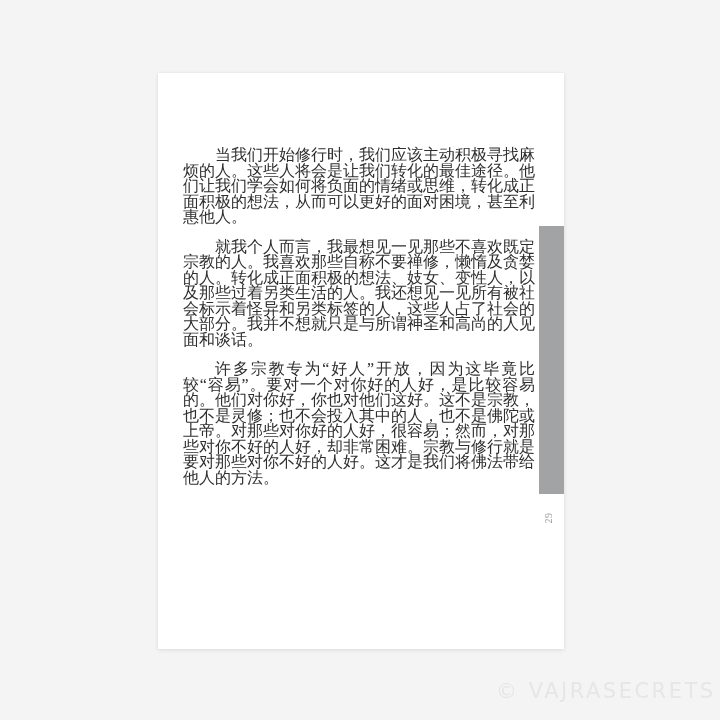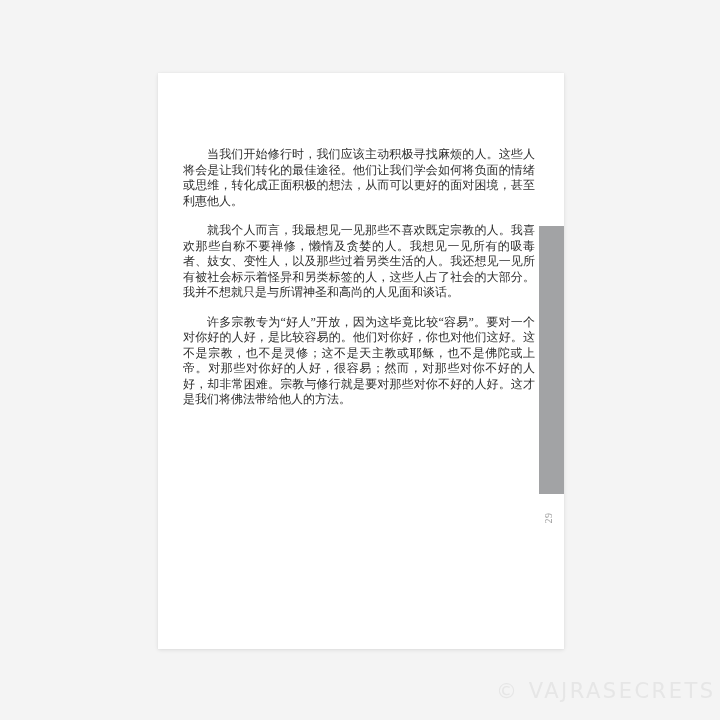--- a/index.html
+++ b/index.html
@@ -23,21 +23,21 @@
     height: 576px;
     background: #ffffff;
     box-shadow: 0 1px 4px rgba(0,0,0,0.10), 0 0 1px rgba(0,0,0,0.06);
   }
   .text-block {
     position: absolute;
     left: 25px;
     top: 74px;
     width: 352px;
     font-family: "Liberation Serif", "DejaVu Serif", serif;
-    font-size: 12px;
+    font-size: 16px;
     line-height: 15.5px;
     color: #2e2e2e;
     text-align: justify;
   }
   .text-block p {
     margin: 0 0 14px 0;
     text-indent: 2em;
   }
   .side-tab {
     position: absolute;
@@ -77,22 +77,22 @@
 </style>
 </head>
 <body>
 
 <div class="canvas">
 
   <div class="book-page">
 
     <div class="text-block">
       <p>当我们开始修行时，我们应该主动积极寻找麻烦的人。这些人将会是让我们转化的最佳途径。他们让我们学会如何将负面的情绪或思维，转化成正面积极的想法，从而可以更好的面对困境，甚至利惠他人。</p>
-      <p>就我个人而言，我最想见一见那些不喜欢既定宗教的人。我喜欢那些自称不要禅修，懒惰及贪婪的人。我想见一见所有的吸毒者、妓女、变性人，以及那些过着另类生活的人。我还想见一见所有被社会标示着怪异和另类标签的人，这些人占了社会的大部分。我并不想就只是与所谓神圣和高尚的人见面和谈话。</p>
-      <p>许多宗教专为“好人”开放，因为这毕竟比较“容易”。要对一个对你好的人好，是比较容易的。他们对你好，你也对他们这好。这不是宗教，也不是灵修；这不是天主教或耶稣，也不是佛陀或上帝。对那些对你好的人好，很容易；然而，对那些对你不好的人好，却非常困难。宗教与修行就是要对那些对你不好的人好。这才是我们将佛法带给他人的方法。</p>
+      <p>就我个人而言，我最想见一见那些不喜欢既定宗教的人。我喜欢那些自称不要禅修，懒惰及贪婪的人。转化成正面积极的想法、妓女、变性人，以及那些过着另类生活的人。我还想见一见所有被社会标示着怪异和另类标签的人，这些人占了社会的大部分。我并不想就只是与所谓神圣和高尚的人见面和谈话。</p>
+      <p>许多宗教专为“好人”开放，因为这毕竟比较“容易”。要对一个对你好的人好，是比较容易的。他们对你好，你也对他们这好。这不是宗教，也不是灵修；也不会投入其中的人，也不是佛陀或上帝。对那些对你好的人好，很容易；然而，对那些对你不好的人好，却非常困难。宗教与修行就是要对那些对你不好的人好。这才是我们将佛法带给他人的方法。</p>
     </div>
 
     <div class="side-tab"></div>
 
     <div class="page-number">29</div>
 
   </div>
 
   <div class="watermark">© VAJRASECRETS</div>
 

